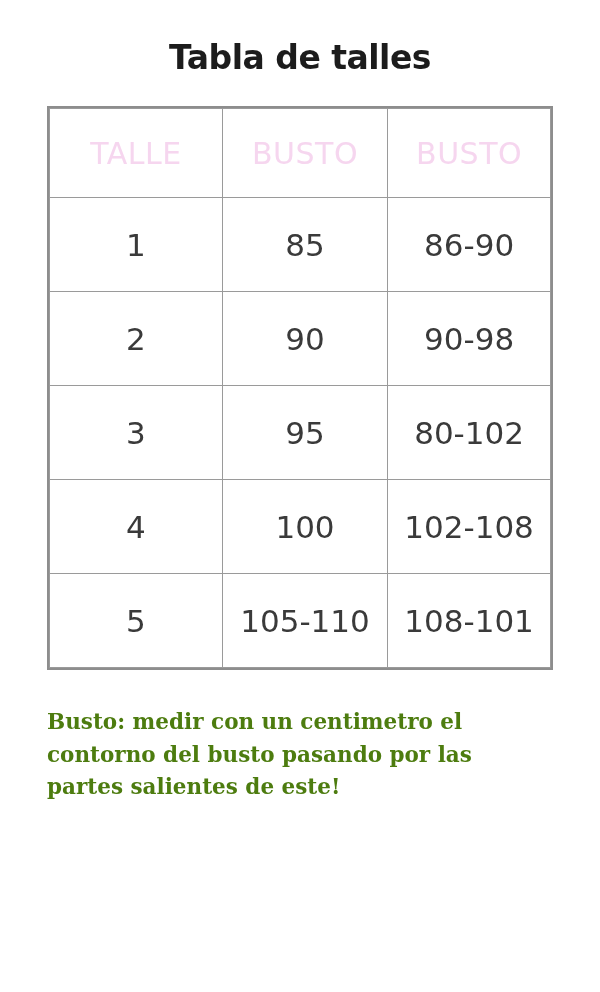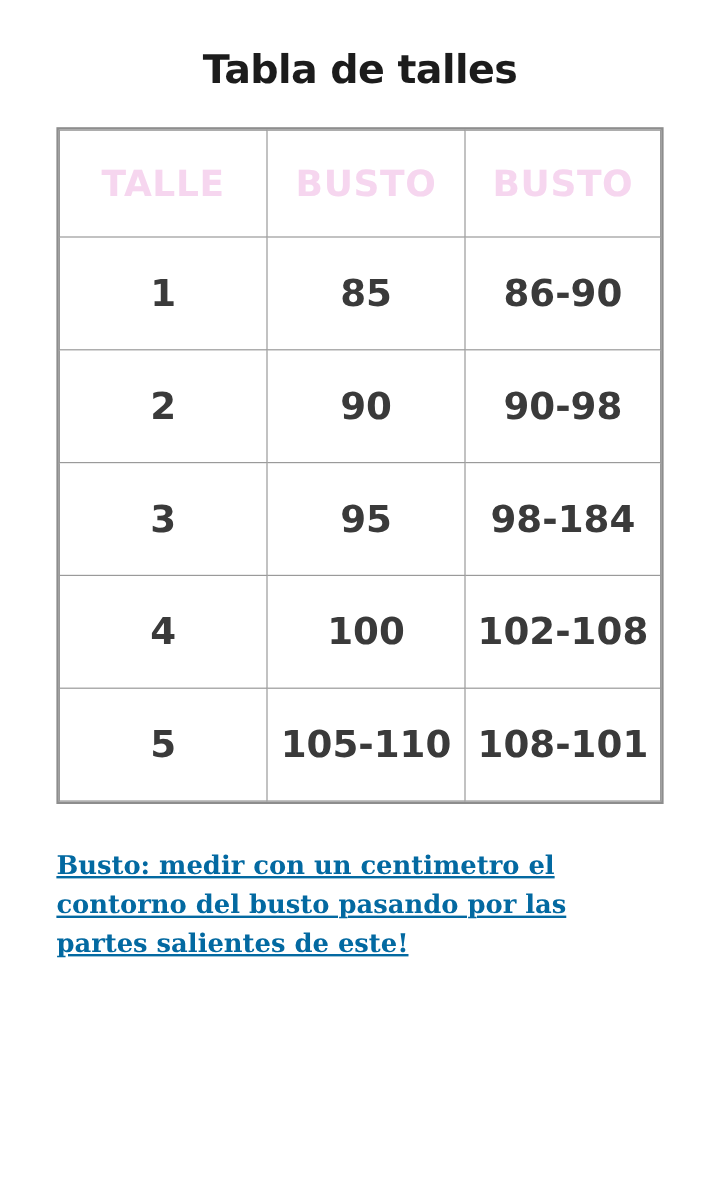--- a/index.html
+++ b/index.html
@@ -41,21 +41,21 @@
     width: 100%;
     border-collapse: collapse;
     table-layout: fixed;
   }
   table.size-table td,
   table.size-table th {
     border: 1px solid #9a9a9a;
     text-align: center;
     vertical-align: middle;
     font-family: "DejaVu Sans", sans-serif;
-    font-weight: bold;
+    font-weight: normal;
     padding: 0;
   }
   table.size-table th {
     height: 88px;
     font-size: 30px;
     color: #f6d6ef;
     letter-spacing: 0.5px;
   }
   table.size-table td {
     height: 93px;
@@ -67,23 +67,22 @@
   table.size-table col.c3 { width: 32.5%; }
 
   .notes {
     margin: 36px 47px 0 47px;
   }
   .note {
     font-family: "DejaVu Serif", serif;
     font-weight: bold;
     font-size: 21.5px;
     line-height: 1.5;
-    color: #0369a1;
+    color: #4d7c0f;
     margin: 0 0 26px 0;
-    text-decoration: underline;
   }
 </style>
 </head>
 <body>
 
 <div class="page">
 
   <h1 class="title">Tabla de talles</h1>
 
   <div class="table-wrap">
@@ -107,21 +106,21 @@
           <td>86-90</td>
         </tr>
         <tr>
           <td>2</td>
           <td>90</td>
           <td>90-98</td>
         </tr>
         <tr>
           <td>3</td>
           <td>95</td>
-          <td>98-184</td>
+          <td>80-102</td>
         </tr>
         <tr>
           <td>4</td>
           <td>100</td>
           <td>102-108</td>
         </tr>
         <tr>
           <td>5</td>
           <td>105-110</td>
           <td>108-101</td>

